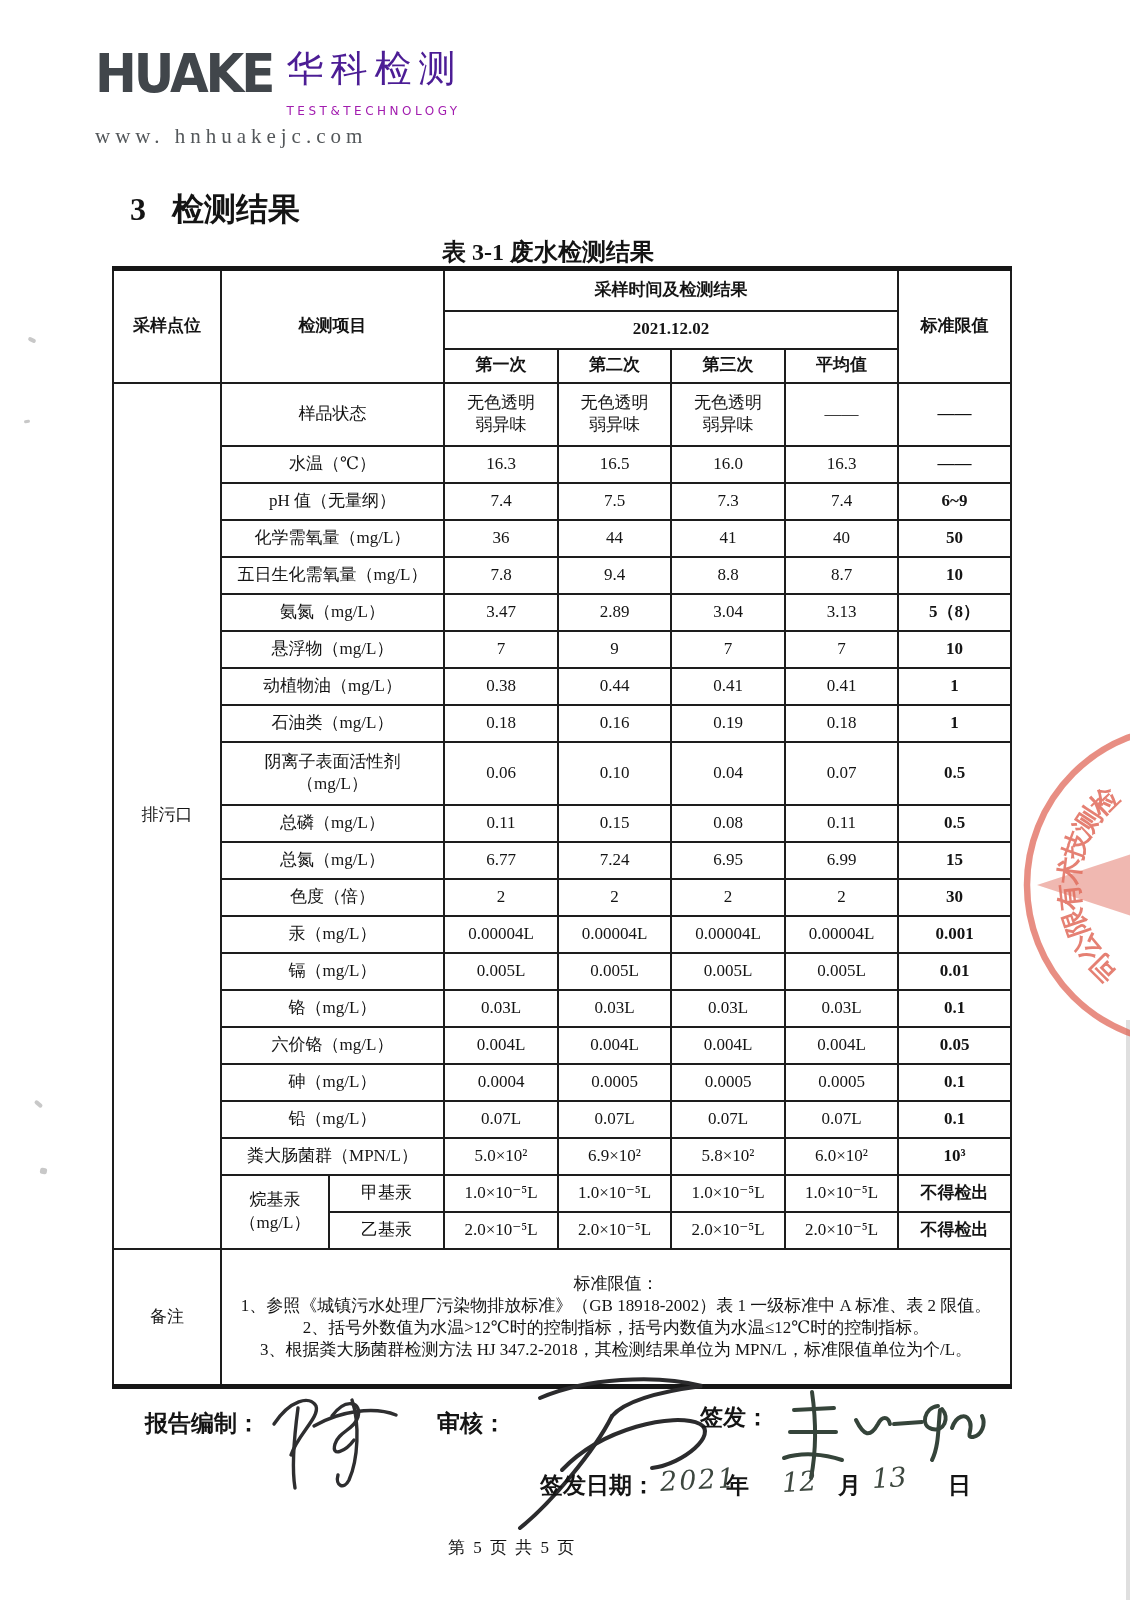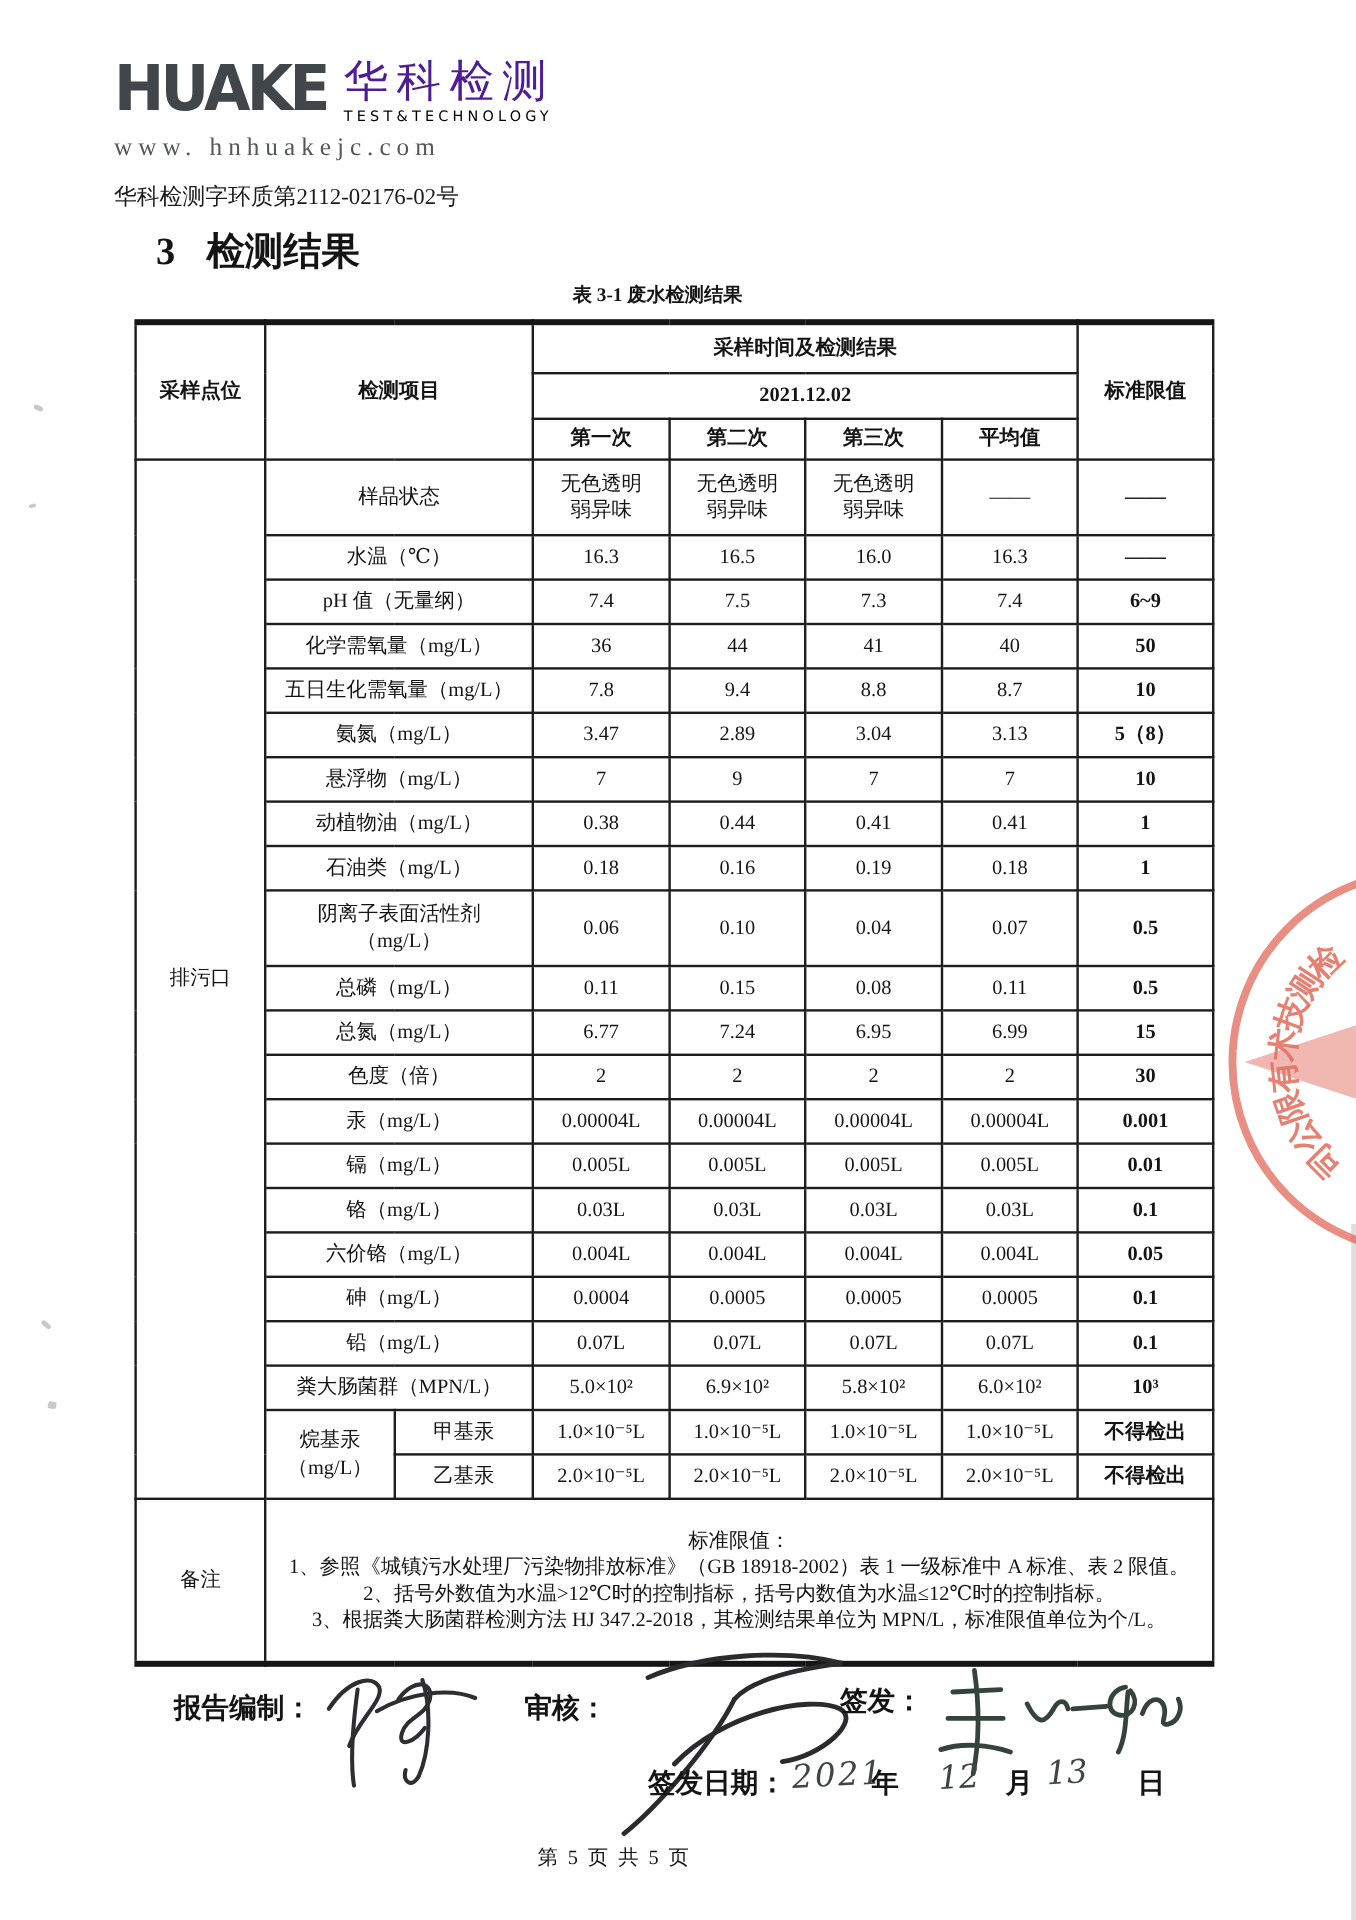--- a/index.html
+++ b/index.html
@@ -13,31 +13,31 @@
   .logo-row { display:flex; align-items:flex-start; }
   .logo-latin {
     font-family:"DejaVu Sans","Liberation Sans",sans-serif;
     font-weight:bold; font-size:50px; line-height:0.95; letter-spacing:-3px;
     color:#41464b; transform:scaleY(1.05); transform-origin:top left;
   }
   .logo-cn-wrap { margin-left:14px; }
   .logo-cn { font-size:37px; line-height:1.05; letter-spacing:7px; color:#4c1d95; font-weight:500; }
   .logo-sub {
     font-family:"DejaVu Sans","Liberation Sans",sans-serif;
-    font-size:12px; letter-spacing:3.5px; color:#000000; margin-top:1px;
+    font-size:12px; letter-spacing:3.5px; color:#a21caf; margin-top:15px;
   }
   .logo-site {
     font-family:Liberation Serif, serif;
     font-size:21px; letter-spacing:5px; color:#53575a; margin-top:6px;
   }
   .doc-number { font-size:19px; margin-top:16px; color:#1c1c1c; }
   
   .section-title { position:absolute; left:130px; top:188px; font-size:32px; font-weight:bold; }
   .section-title .sec-no { margin-right:26px; }
-  .table-title { position:absolute; left:0; top:236px; width:1096px; text-align:center; font-size:16px; font-weight:bold; }
+  .table-title { position:absolute; left:0; top:236px; width:1096px; text-align:center; font-size:24px; font-weight:bold; }
   
   table.report { border-collapse:collapse; table-layout:fixed; width:898px;
     position:absolute; left:112px; top:266px;
     border-top:5px solid #161616; border-bottom:5px solid #161616; }
   table.report td { border:2px solid #1d1d1d; text-align:center; vertical-align:middle;
     font-size:17px; line-height:1.3; padding:2px 3px; overflow:hidden; }
   tr.hrow1 { height:42px; } tr.hrow2 { height:38px; } tr.hrow3 { height:34px; }
   td.hcell { font-weight:bold; font-size:18px; }
   tbody.results tr { height:37px; }
   tbody.results tr.two-line { height:63px; }
@@ -89,21 +89,20 @@
 
   <div class="header-block">
     <div class="logo-row">
       <div class="logo-latin">HUAKE</div>
       <div class="logo-cn-wrap">
         <div class="logo-cn">华科检测</div>
         <div class="logo-sub">TEST&amp;TECHNOLOGY</div>
       </div>
     </div>
     <div class="logo-site">www. hnhuakejc.com</div>
-    <div class="doc-number">华科检测字环质第2112-02176-02号</div>
   </div>
 
   <div class="section-title">
     <span class="sec-no">3</span><span>检测结果</span>
   </div>
 
   <div class="table-title">表 3-1  废水检测结果</div>
 
   <table class="report">
     <colgroup>

